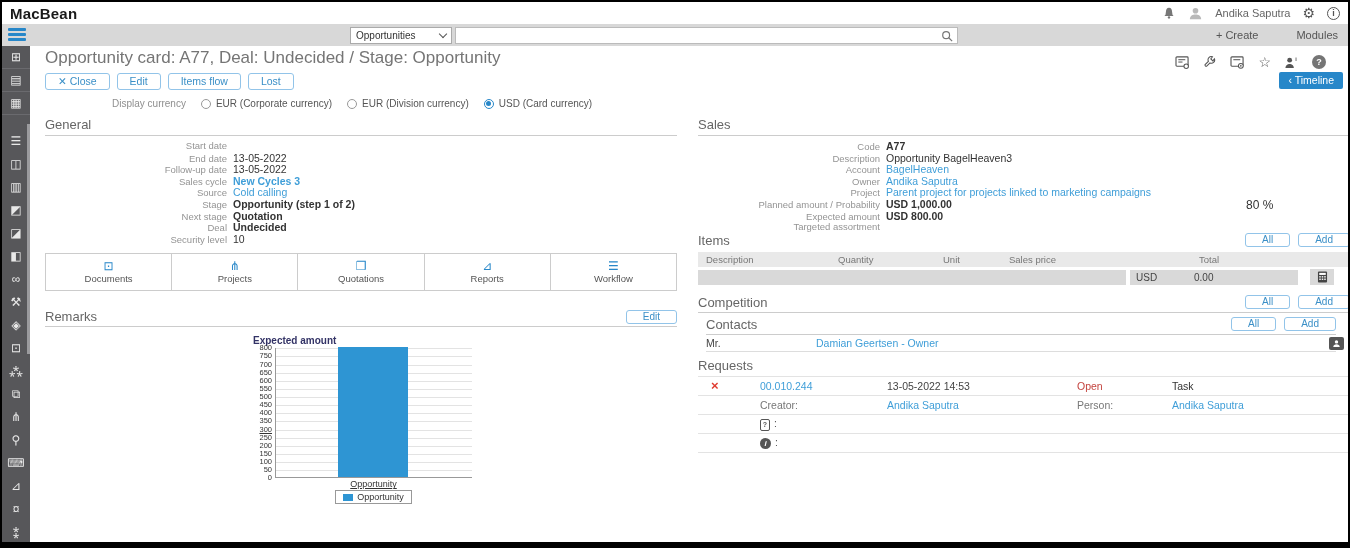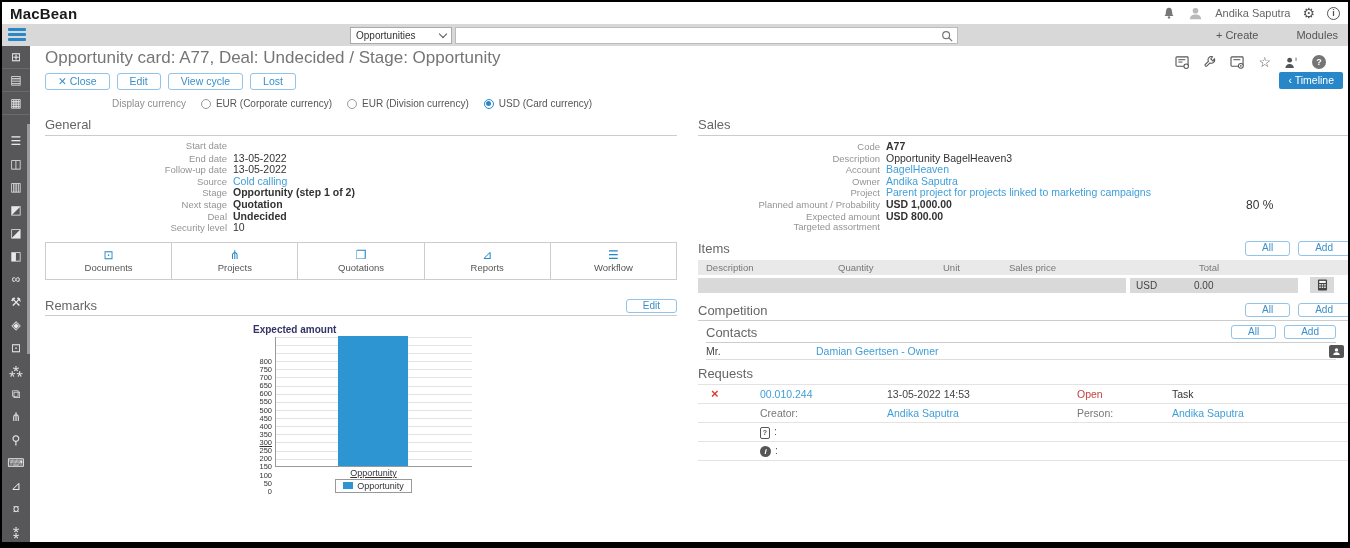--- a/index.html
+++ b/index.html
@@ -85,35 +85,35 @@
   .hdr-line { display:flex; align-items:flex-end; justify-content:space-between;
               border-bottom:1px solid #ccc; padding-bottom:2px; }
   .remarks-h { margin-top:18px; }
   .sch-h { margin-top:28px; }
 
   
   .chart { margin-top:8px; margin-left:208px; width:260px; }
   .chart-title { color:#333366; font-weight:bold; font-size:10px; margin-bottom:2px; }
   .chart-body { display:flex; }
   .y-axis { width:22px; position:relative; height:130px; flex:none; }
-  .ytick { position:absolute; right:3px; font-size:7.5px; color:#333; line-height:8px;margin-top:25px; }
+  .ytick { position:absolute; right:3px; font-size:7.5px; color:#333; line-height:8px; }
   .plot { position:relative; height:130px; width:197px; border-left:1px solid #999;
           border-bottom:1px solid #999; }
   .gridline { position:absolute; left:0; right:0; height:1px; background:#e3e3e3; }
   .bar { position:absolute; left:62px; width:70px; bottom:0; }
   .x-area { margin-left:22px; width:197px; text-align:center; margin-top:1px; }
   .x-cat { font-size:9px; color:#333; text-decoration:underline; cursor:pointer; }
   .legend { display:inline-flex; align-items:center; gap:4px; border:1px solid #999;
             padding:1px 7px; margin-top:1px; background:#fff; }
   .swatch { width:10px; height:7px; display:inline-block; }
   .legend-lbl { font-size:9px; color:#333; }
 
   
   .rlabel { width:188px; }
-  .title-btn-row { display:flex; margin-top:8px; }
+  .title-btn-row { display:flex; align-items:center; }
   .title-btn-row .sec-t { font-size:13px; color:#666; }
   .tbtns { margin-left:auto; display:flex; gap:8px; }
   .items-table { margin-top:4px; }
   .it-head { height:15px; background:#e9e9e9; display:flex; align-items:center;
              font-size:9.5px; color:#777; }
   .it-row { margin-top:2px; height:17px; display:flex; align-items:center; font-size:10px; color:#444; }
   .cell-input { width:428px; height:15px; background:#d9d9d9; flex:none; }
   .it-cur { width:58px; padding-left:6px; background:#d9d9d9; height:15px; line-height:15px; margin-left:4px; }
   .it-total { width:110px; padding-left:6px; background:#d9d9d9; height:15px; line-height:15px; }
   .calc-btn { margin-left:12px; width:24px; height:16px; background:#d9d9d9; display:flex;
@@ -299,21 +299,21 @@
             </svg>
         </span>
         <span class="help-circ">?</span>
       </div>
 
       <div class="timeline-btn">‹ <span>Timeline</span></div>
 
       <div class="btn-row">
         <button class="btn-blue">✕ <span>Close</span></button>
         <button class="btn-blue"><span>Edit</span></button>
-        <button class="btn-blue"><span>View cycle</span></button>
+        <button class="btn-blue"><span>Items flow</span></button>
         <button class="btn-blue"><span>Lost</span></button>
       </div>
 
       <div class="currency-row">
         <span style="color:#8f8f8f">Display currency</span>
         <span class="radio"></span>
         <span>EUR (Corporate currency)</span>
         <span class="radio"></span>
         <span>EUR (Division currency)</span>
         <span class="radio on"></span>
@@ -327,20 +327,24 @@
               <span class="flabel">Start date</span>
               <span class="fval"></span>
             </div>
           <div class="frow">
               <span class="flabel">End date</span>
               <span class="fval">13-05-2022</span>
             </div>
           <div class="frow">
               <span class="flabel">Follow-up date</span>
               <span class="fval">13-05-2022</span>
+            </div>
+          <div class="frow">
+              <span class="flabel">Sales cycle</span>
+              <span class="fval link bold">New Cycles 3</span>
             </div>
           <div class="frow">
               <span class="flabel">Source</span>
               <span class="fval link">Cold calling</span>
             </div>
           <div class="frow">
               <span class="flabel">Stage</span>
               <span class="fval bold">Opportunity (step 1 of 2)</span>
             </div>
           <div class="frow">

